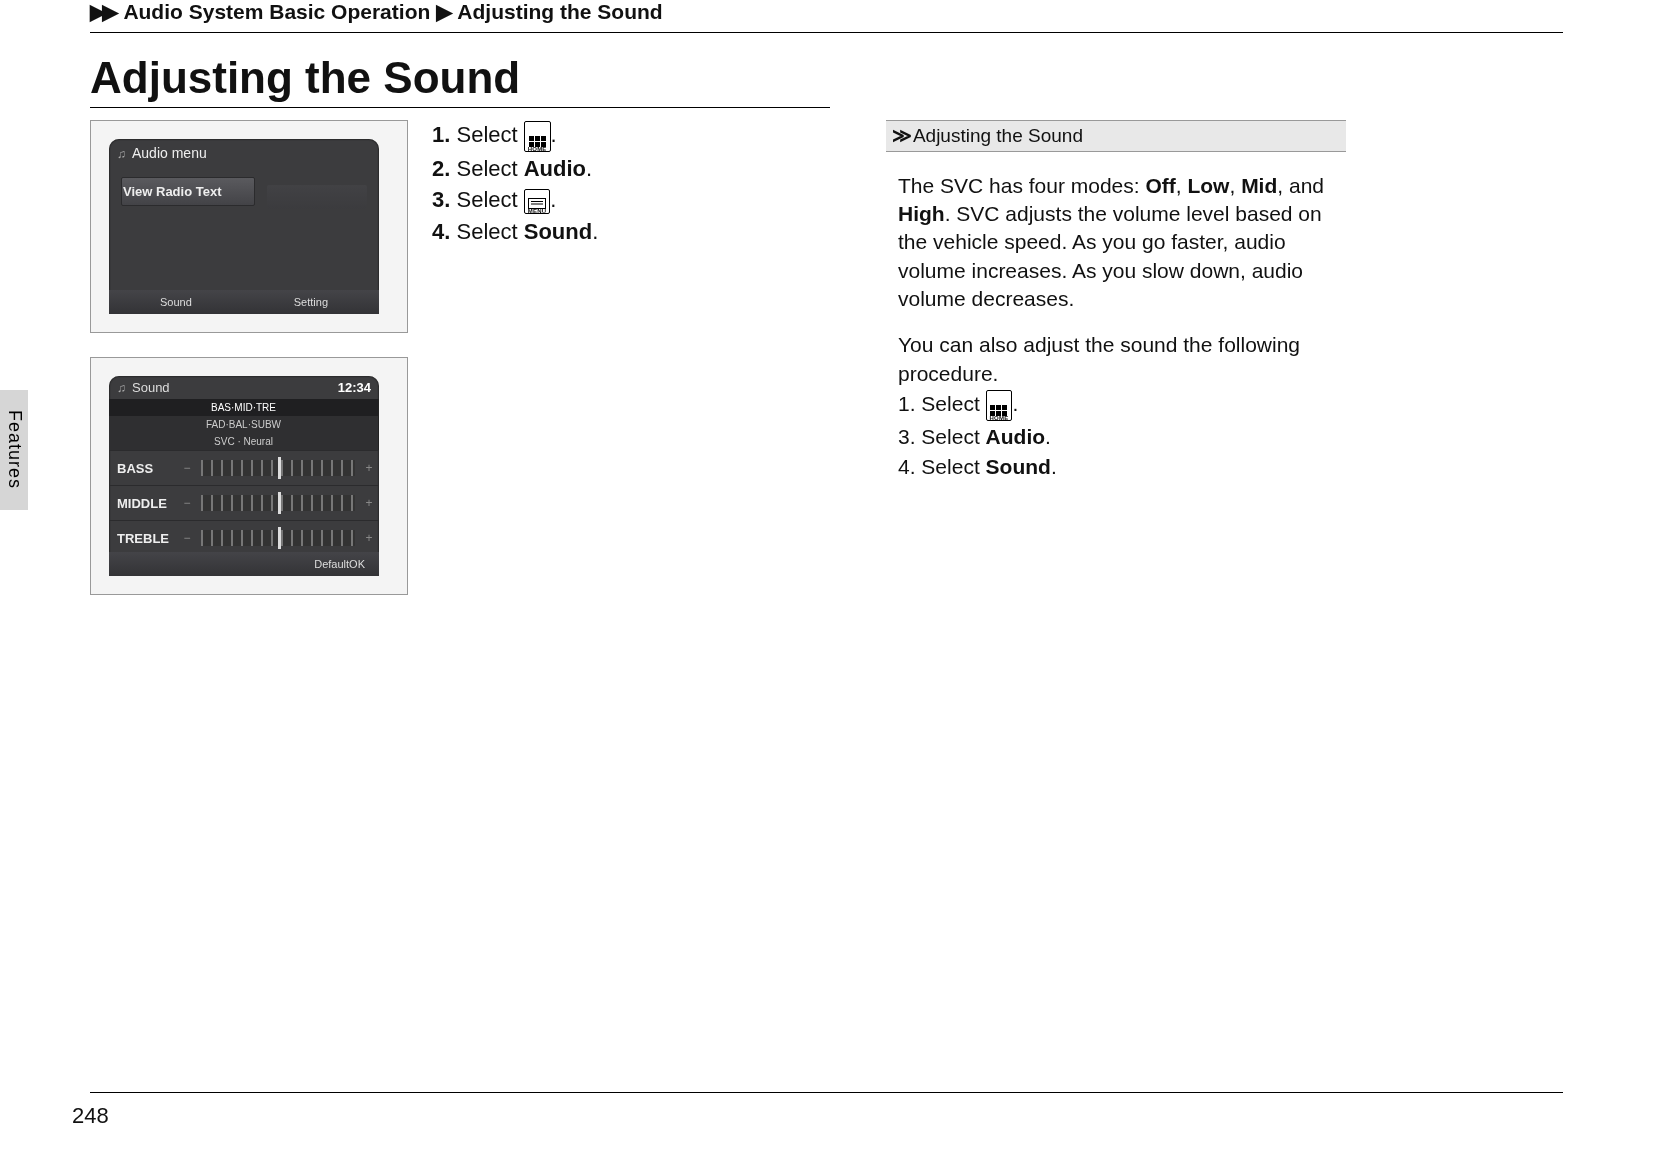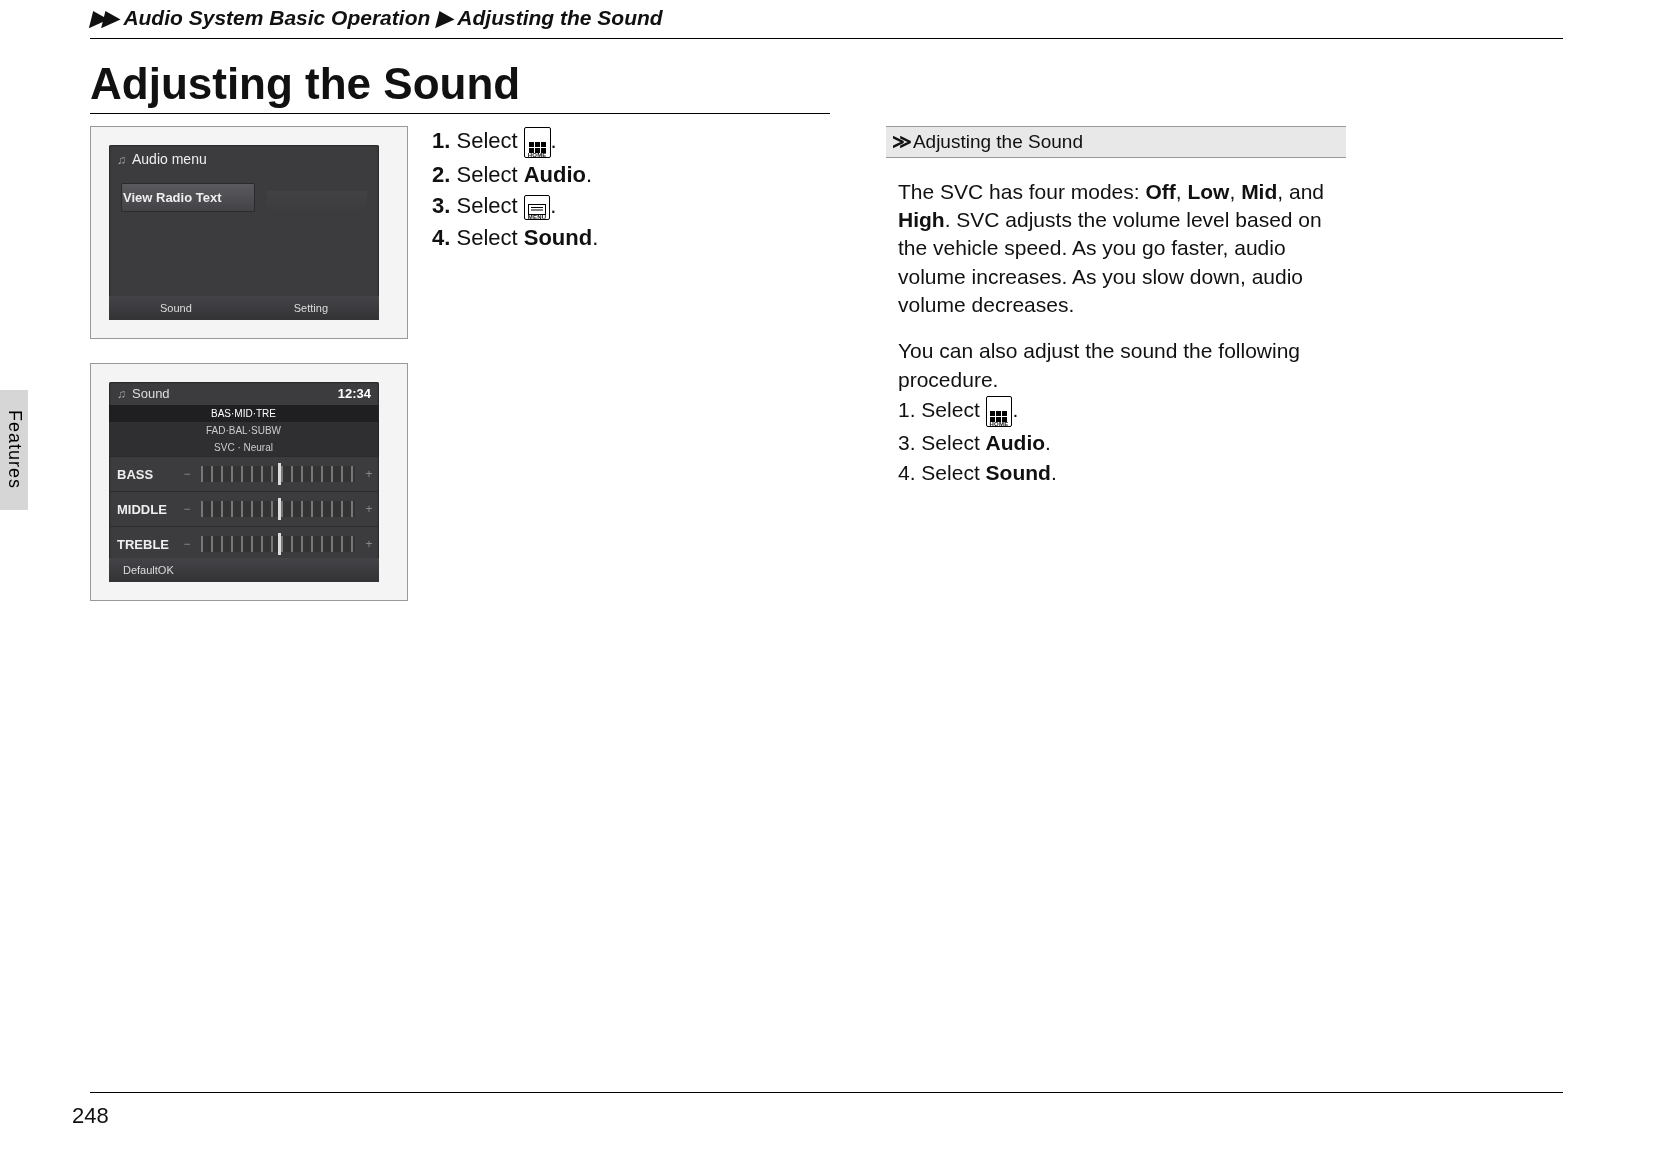--- a/index.html
+++ b/index.html
@@ -12,23 +12,21 @@
   .page {
     width: 1653px;
     height: 1157px;
     position: relative;
     box-sizing: border-box;
     padding: 0 90px;
   }
   .breadcrumb {
     font-size: 21px;
     font-weight: 600;
-    padding-top: 6px;
     letter-spacing: 0;
-    font-style: italic;
   }
   .breadcrumb .arrow {
     display: inline-block;
     font-weight: bold;
     letter-spacing: -4px;
     margin-right: 4px;
   }
   .hr-top {
     border: none;
     border-top: 1px solid #000;
@@ -73,21 +71,21 @@
     margin-bottom: 24px;
   }
   .screenshot-inner {
     background: #3c3c3e;
     width: 270px;
     height: 175px;
     color: #ddd;
     font-family: Arial, sans-serif;
     position: relative;
     box-shadow: inset 0 0 2px #000;
-    border-radius: 2px;
+    border-radius: 10px;
   }
   
   .sc1-title {
     padding: 6px 8px;
     font-size: 14px;
     color: #eee;
     display: flex;
     align-items: center;
     gap: 6px;
   }
@@ -152,21 +150,21 @@
     flex:1; height:16px;
     background: repeating-linear-gradient(to right,#777 0 2px,#333 2px 10px);
     position:relative; margin:0 4px;
   }
   .sc2-slider::after{
     content:""; position:absolute; left:50%; top:-3px; width:3px; height:22px; background:#ddd;
   }
   .sc2-bottom{
     position:absolute; left:0; right:0; bottom:0; height:24px;
     background: linear-gradient(#444448,#333336);
-    display:flex; justify-content:flex-start; align-items:center;
+    display:flex; justify-content:flex-end; align-items:center;
     padding:0 14px; font-size:11px; color:#ddd;
   }
   .step { margin-bottom: 2px; }
   .step .num { font-weight: 700; }
   .icon-btn {
     display: inline-block;
     border: 1.5px solid #000;
     border-radius: 2px;
     padding: 1px 3px 0;
     line-height: 1;

